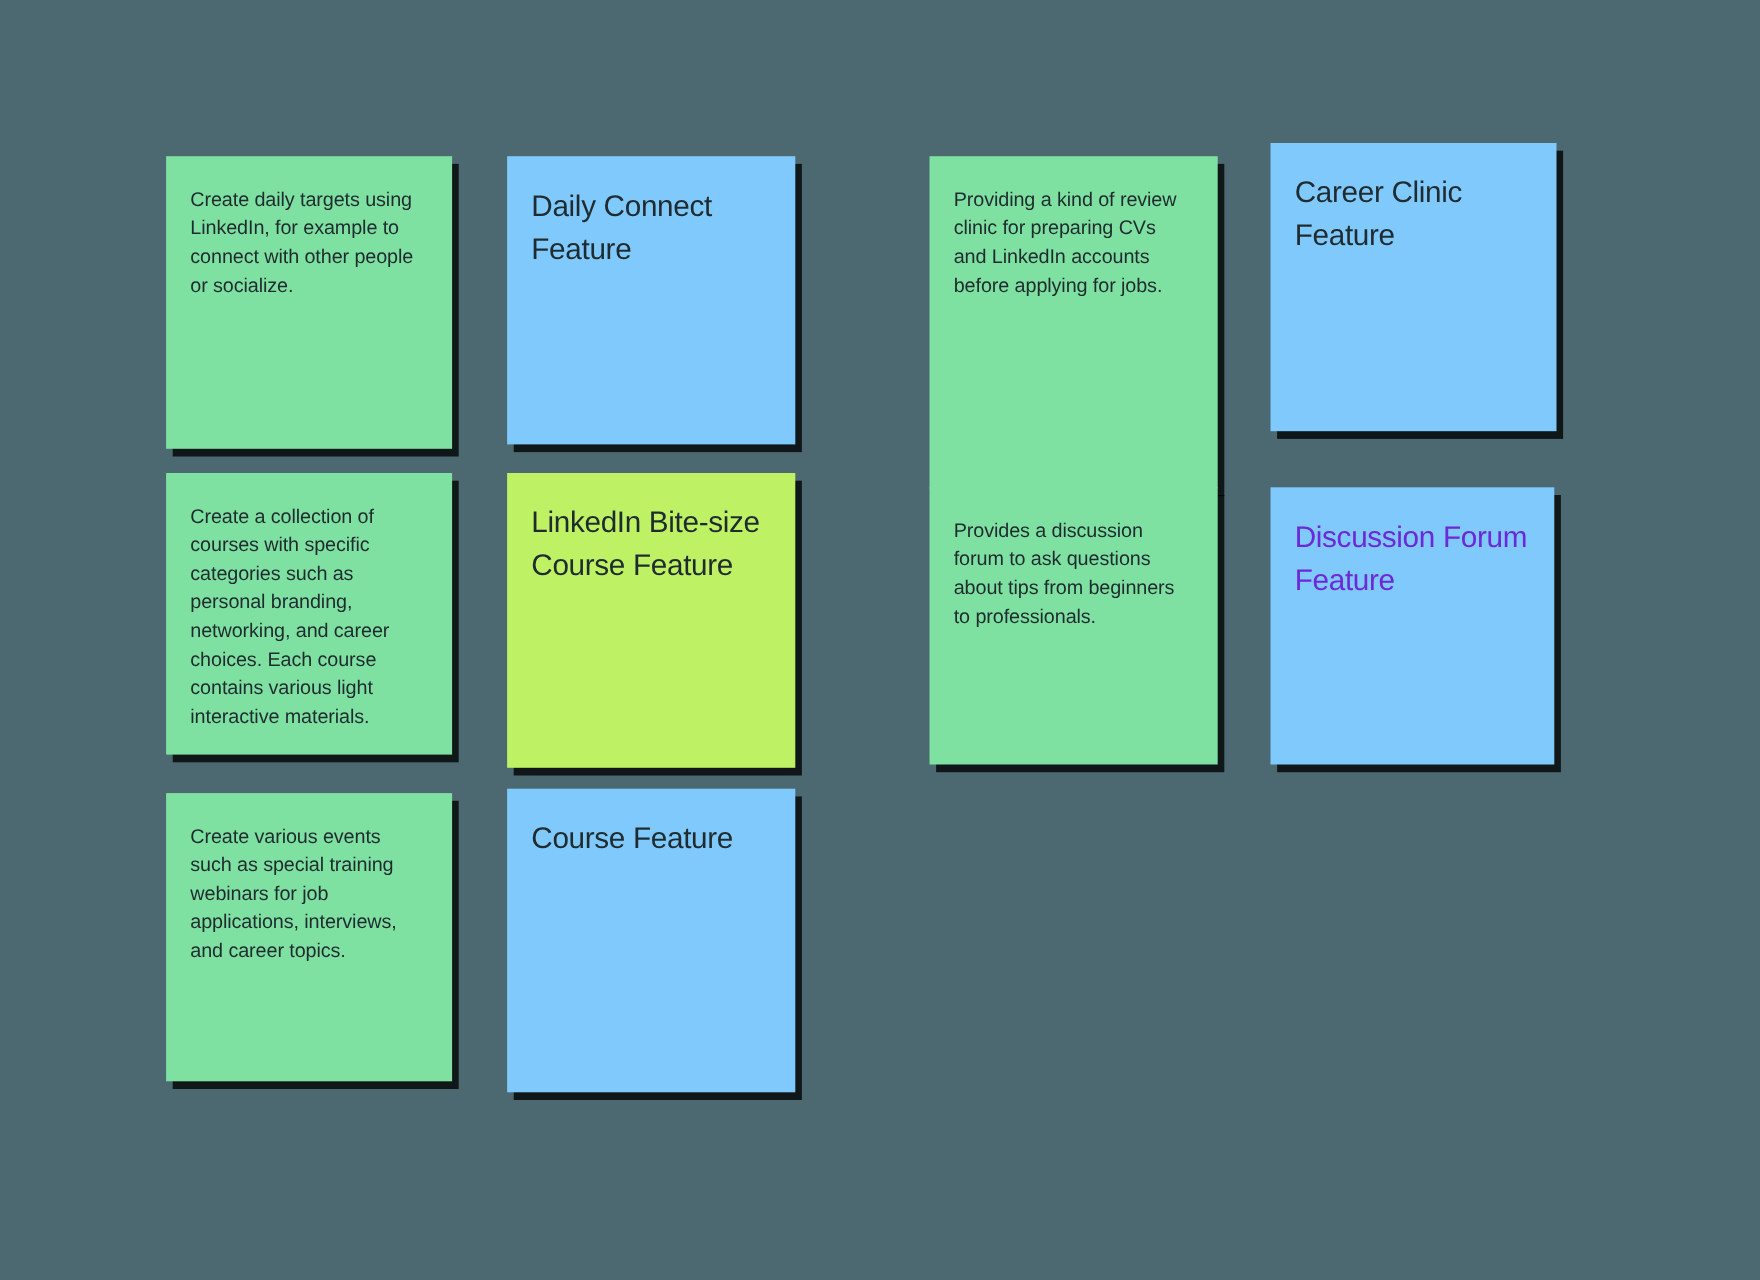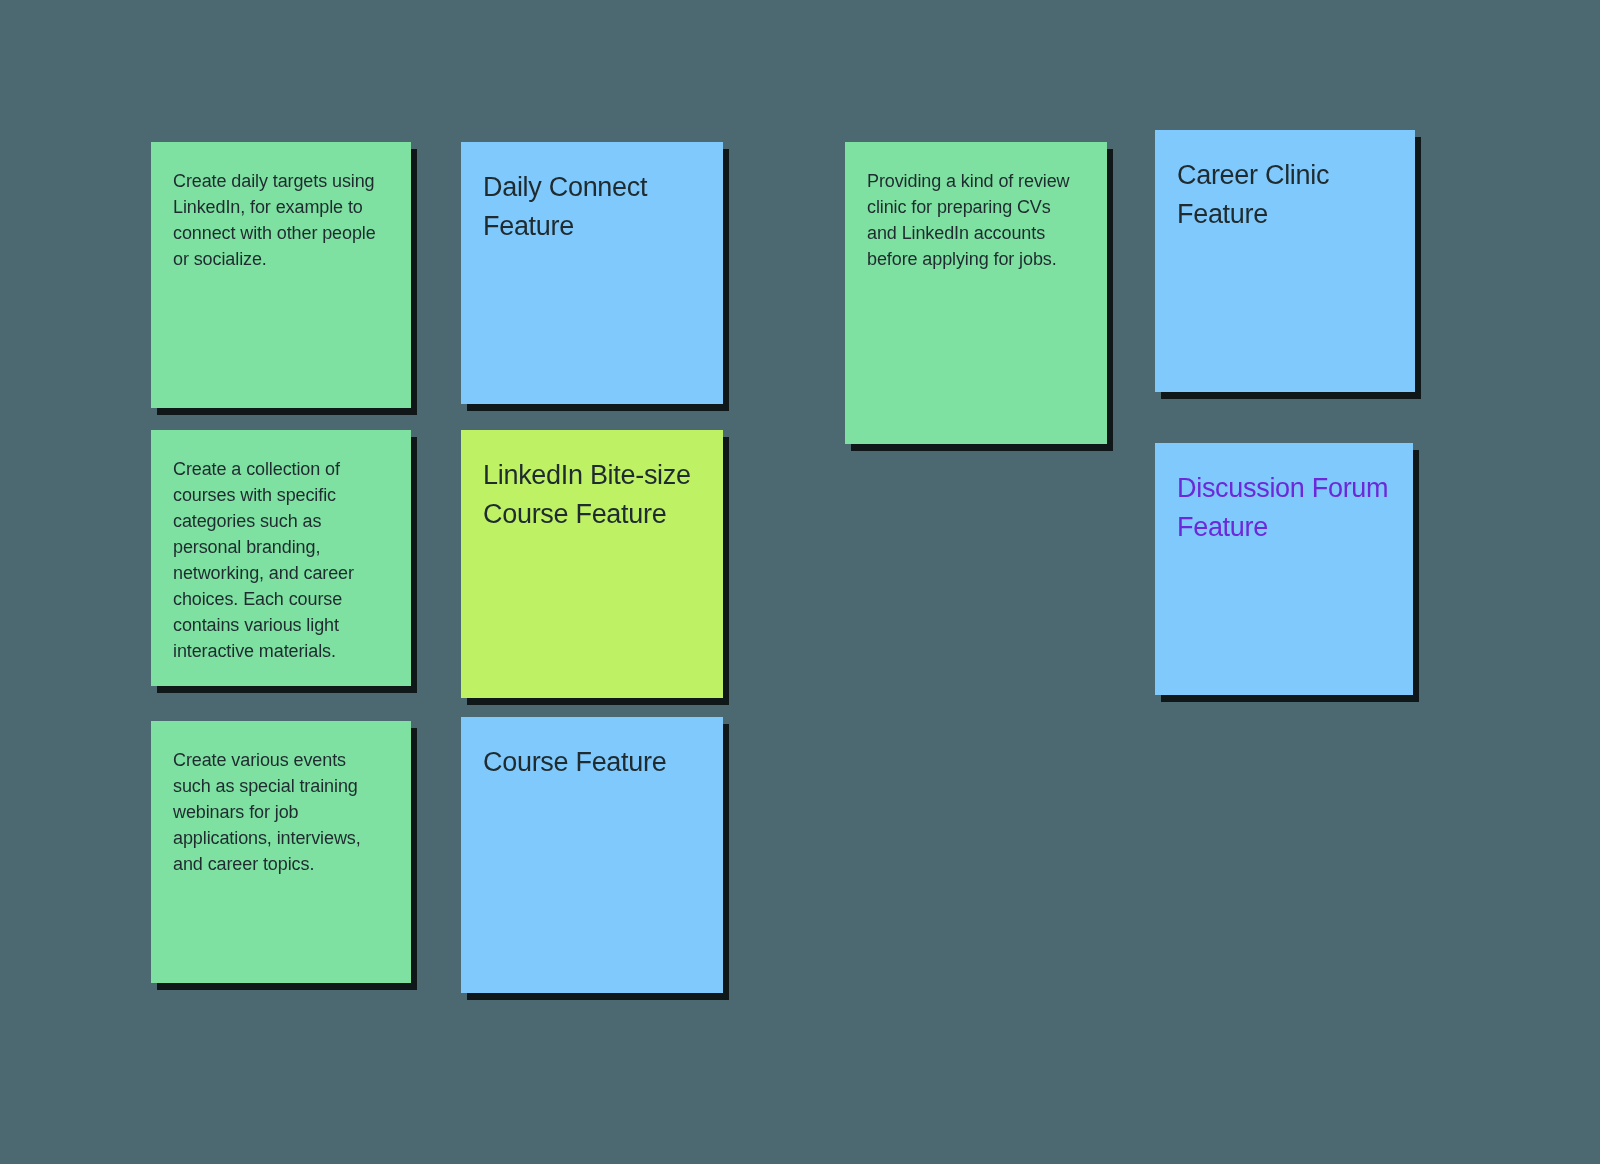--- a/index.html
+++ b/index.html
@@ -63,20 +63,23 @@
     </div>
     <div class="note blue" style="left: 1155px; top: 130px; width: 260px; height: 262px; background: rgb(127, 201, 252);">
       <p class="note-text" style="color: rgb(31, 43, 47);">Career Clinic Feature</p>
     </div>
     <div class="note green" style="left: 151px; top: 430px; width: 260px; height: 256px; background: rgb(126, 224, 161);">
       <p class="note-text" style="color: rgb(31, 43, 47);">Create a collection of courses with specific categories such as personal branding, networking, and career choices. Each course contains various light interactive materials.</p>
     </div>
     <div class="note blue" style="left: 461px; top: 430px; width: 262px; height: 268px; background: #bef264;">
       <p class="note-text" style="color: rgb(31, 43, 47);">LinkedIn Bite-size Course Feature</p>
     </div>
+    <div class="note green" style="left: 845px; top: 443px; width: 262px; height: 252px; background: rgb(126, 224, 161);">
+      <p class="note-text" style="color: rgb(31, 43, 47);">Provides a discussion forum to ask questions about tips from beginners to professionals.</p>
+    </div>
     <div class="note blue" style="left: 1155px; top: 443px; width: 258px; height: 252px; background: rgb(127, 201, 252);">
       <p class="note-text" style="color: #6d28d9;">Discussion Forum Feature</p>
     </div>
     <div class="note green" style="left: 151px; top: 721px; width: 260px; height: 262px; background: rgb(126, 224, 161);">
       <p class="note-text" style="color: rgb(31, 43, 47);">Create various events such as special training webinars for job applications, interviews, and career topics.</p>
     </div>
     <div class="note blue" style="left: 461px; top: 717px; width: 262px; height: 276px; background: rgb(127, 201, 252);">
       <p class="note-text" style="color: rgb(31, 43, 47);">Course Feature</p>
     </div>
   </div>

